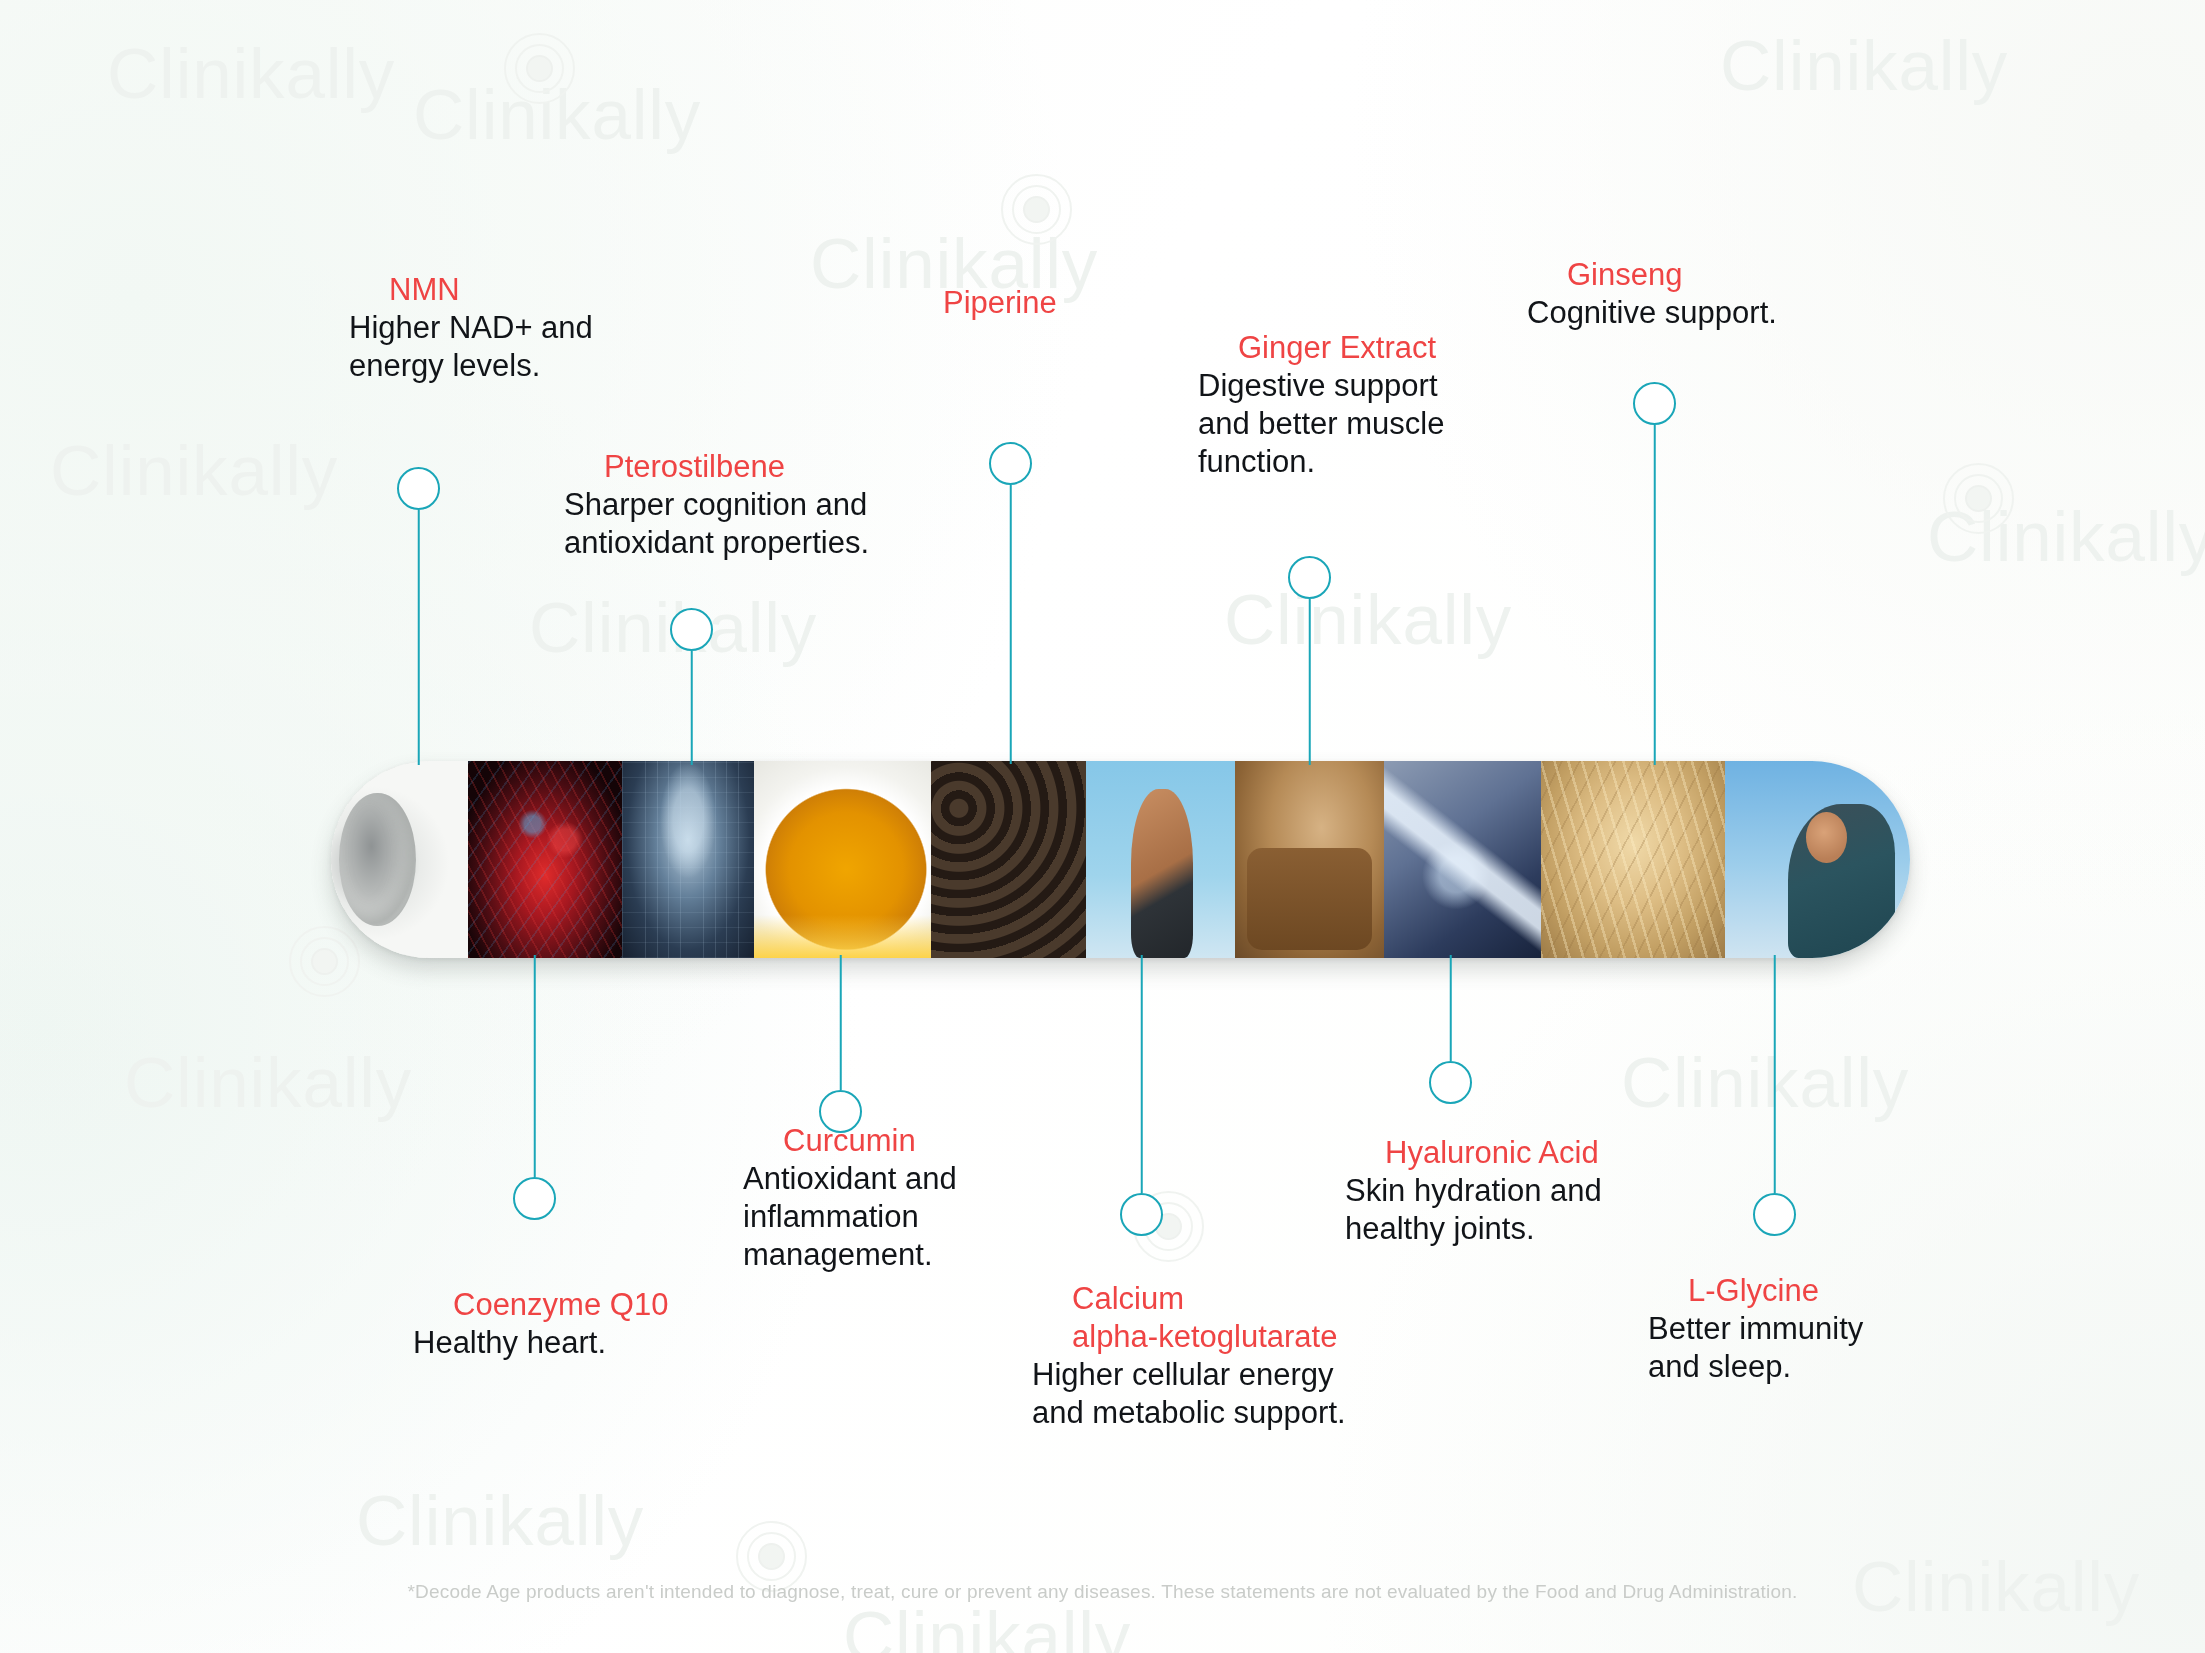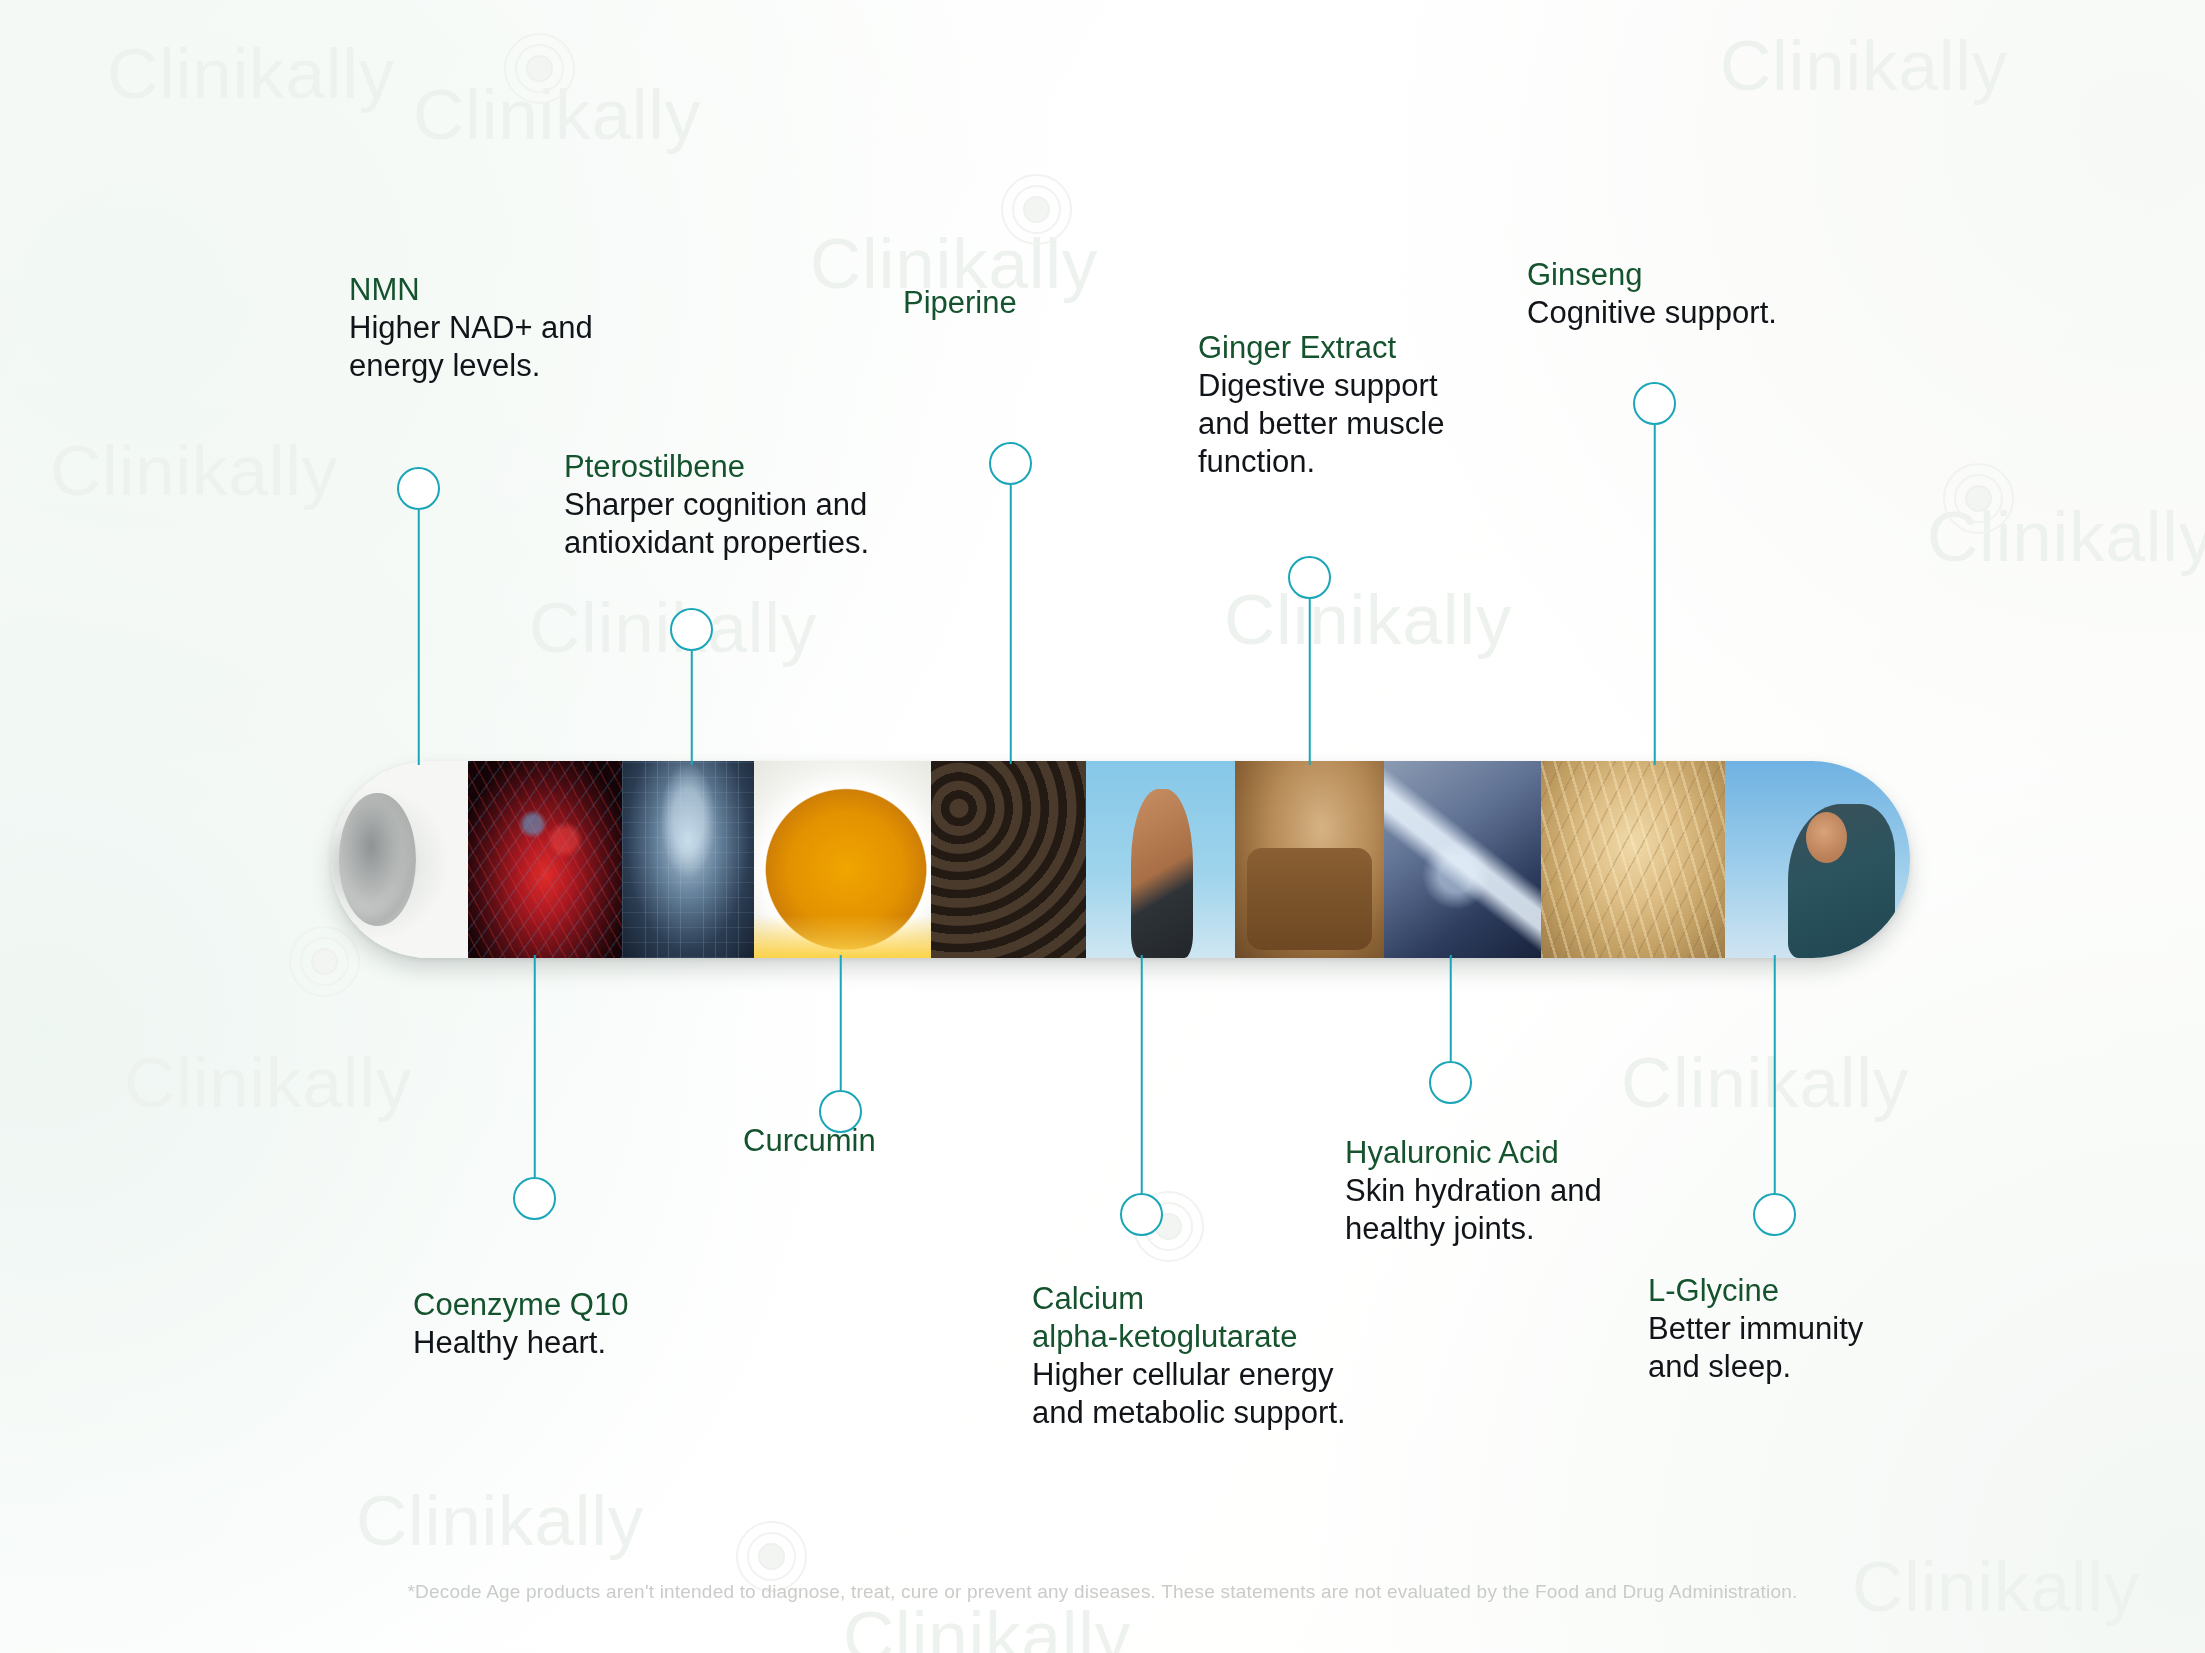--- a/index.html
+++ b/index.html
@@ -168,25 +168,26 @@
   .art-woman::before {
     content:""; position:absolute; left:44%; top:26%; width:22%; height:26%;
     border-radius: 50%;
     background: radial-gradient(circle at 44% 40%, #d9a278 0%, #b97f57 70%);
     z-index: 2;
   }
 
   
   .callout { position: absolute; z-index: 5; }
   .callout .title {
-    color: #14532d;
+    color: #ef4444;
     font-size: 31px;
     line-height: 1.22;
     font-weight: 400;
     white-space: pre-line;
+    margin-left: 40px;
   }
   .callout .desc {
     color: #111418;
     font-size: 31px;
     line-height: 1.23;
     font-weight: 400;
     white-space: pre-line;
   }
 
   
@@ -338,20 +339,23 @@
   <div class="title">Ginseng</div>
   <div class="desc">Cognitive support.</div>
 </div>
 
 <div class="callout" style="left:413px; top:1286px; width:356px;">
   <div class="title">Coenzyme Q10</div>
   <div class="desc">Healthy heart.</div>
 </div>
 <div class="callout" style="left:743px; top:1122px; width:331px;">
   <div class="title">Curcumin</div>
+  <div class="desc">Antioxidant and
+inflammation
+management.</div>
 </div>
 <div class="callout" style="left:1032px; top:1280px; width:430px;">
   <div class="title">Calcium
 alpha-ketoglutarate</div>
   <div class="desc">Higher cellular energy
 and metabolic support.</div>
 </div>
 <div class="callout" style="left:1345px; top:1134px; width:356px;">
   <div class="title">Hyaluronic Acid</div>
   <div class="desc">Skin hydration and

